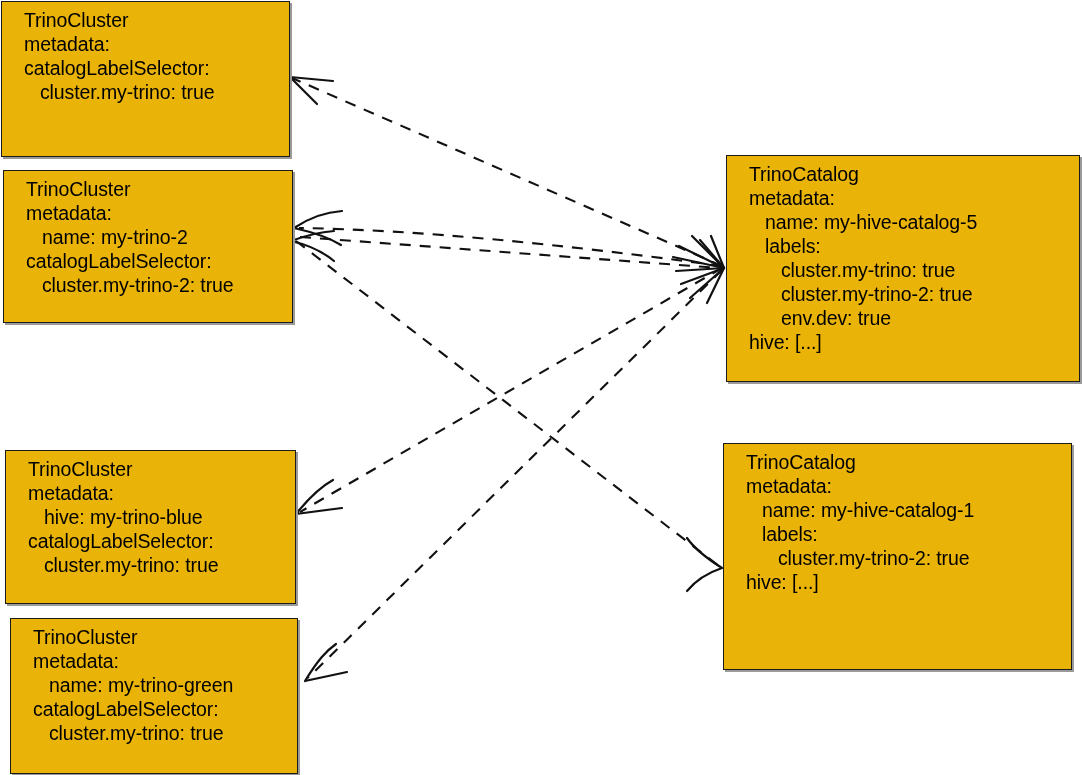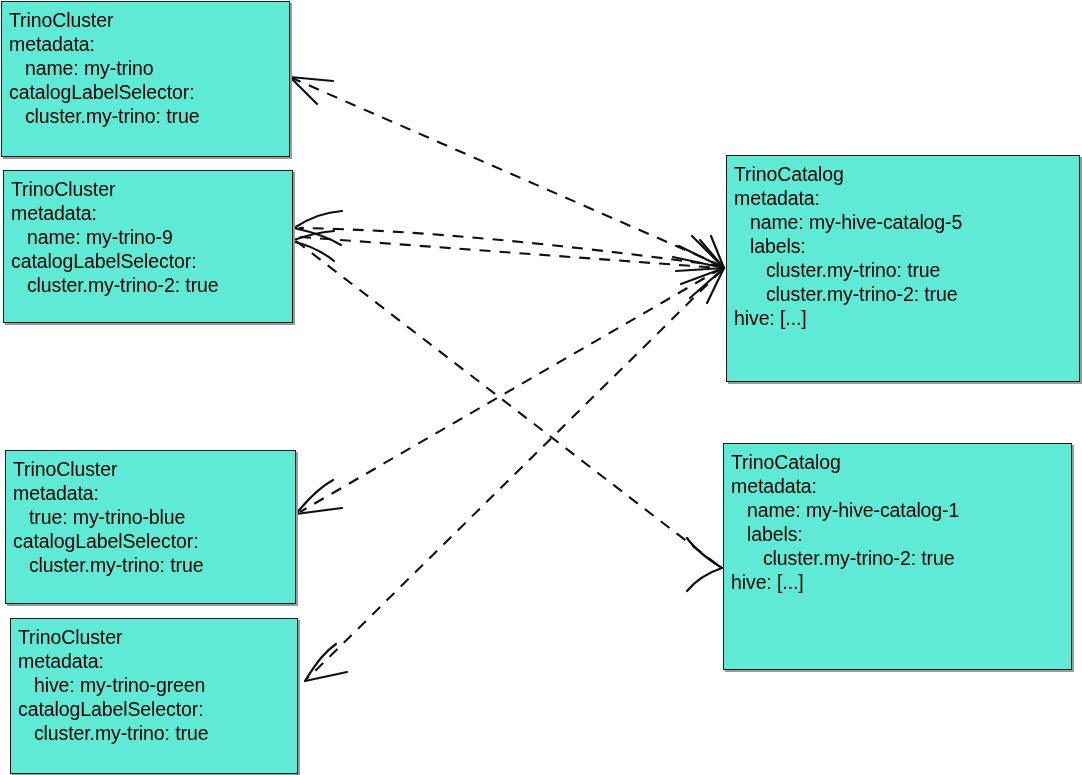--- a/index.html
+++ b/index.html
@@ -12,24 +12,24 @@
     position: relative;
     width: 1082px;
     height: 775px;
     background: #ffffff;
     font-family: "Liberation Sans", sans-serif;
     overflow: hidden;
   }
   .node {
     position: absolute;
     box-sizing: border-box;
-    background: #5eead4;
+    background: #eab308;
     border: 1.6px solid #1b1b1b;
     box-shadow: 2px 2px 0 0 #9a9a9a;
-    padding: 6px 0 0 7px;
+    padding: 6px 0 0 22px;
   }
   .node .line {
     font-size: 19.5px;
     line-height: 24px;
     color: #000000;
     white-space: pre;
     letter-spacing: -0.1px;
   }
   svg.edges {
     position: absolute;
@@ -87,56 +87,56 @@
       <path class="head" d="M 724 268 L 700 240"></path>
       <path class="head" d="M 724 268 L 707 303"></path>
       <path class="head" d="M 724 268 L 711 236"></path>
       <path class="head" d="M 724 268 L 692 236"></path>
     </g>
   </svg>
 
   <div class="node" style="left:1px; top:1px; width:289px; height:156px;">
     <div class="line">TrinoCluster</div>
     <div class="line">metadata:</div>
-    <div class="line">   name: my-trino</div>
     <div class="line">catalogLabelSelector:</div>
     <div class="line">   cluster.my-trino: true</div>
   </div>
 
   <div class="node" style="left:3px; top:170px; width:290px; height:153px;">
     <div class="line">TrinoCluster</div>
     <div class="line">metadata:</div>
-    <div class="line">   name: my-trino-9</div>
+    <div class="line">   name: my-trino-2</div>
     <div class="line">catalogLabelSelector:</div>
     <div class="line">   cluster.my-trino-2: true</div>
   </div>
 
   <div class="node" style="left:5px; top:450px; width:291px; height:154px;">
     <div class="line">TrinoCluster</div>
     <div class="line">metadata:</div>
-    <div class="line">   true: my-trino-blue</div>
+    <div class="line">   hive: my-trino-blue</div>
     <div class="line">catalogLabelSelector:</div>
     <div class="line">   cluster.my-trino: true</div>
   </div>
 
   <div class="node" style="left:10px; top:618px; width:288px; height:156px;">
     <div class="line">TrinoCluster</div>
     <div class="line">metadata:</div>
-    <div class="line">   hive: my-trino-green</div>
+    <div class="line">   name: my-trino-green</div>
     <div class="line">catalogLabelSelector:</div>
     <div class="line">   cluster.my-trino: true</div>
   </div>
 
   <div class="node" style="left:726px; top:155px; width:354px; height:227px;">
     <div class="line">TrinoCatalog</div>
     <div class="line">metadata:</div>
     <div class="line">   name: my-hive-catalog-5</div>
     <div class="line">   labels:</div>
     <div class="line">      cluster.my-trino: true</div>
     <div class="line">      cluster.my-trino-2: true</div>
+    <div class="line">      env.dev: true</div>
     <div class="line">hive: [...]</div>
   </div>
 
   <div class="node" style="left:723px; top:443px; width:349px; height:227px;">
     <div class="line">TrinoCatalog</div>
     <div class="line">metadata:</div>
     <div class="line">   name: my-hive-catalog-1</div>
     <div class="line">   labels:</div>
     <div class="line">      cluster.my-trino-2: true</div>
     <div class="line">hive: [...]</div>

